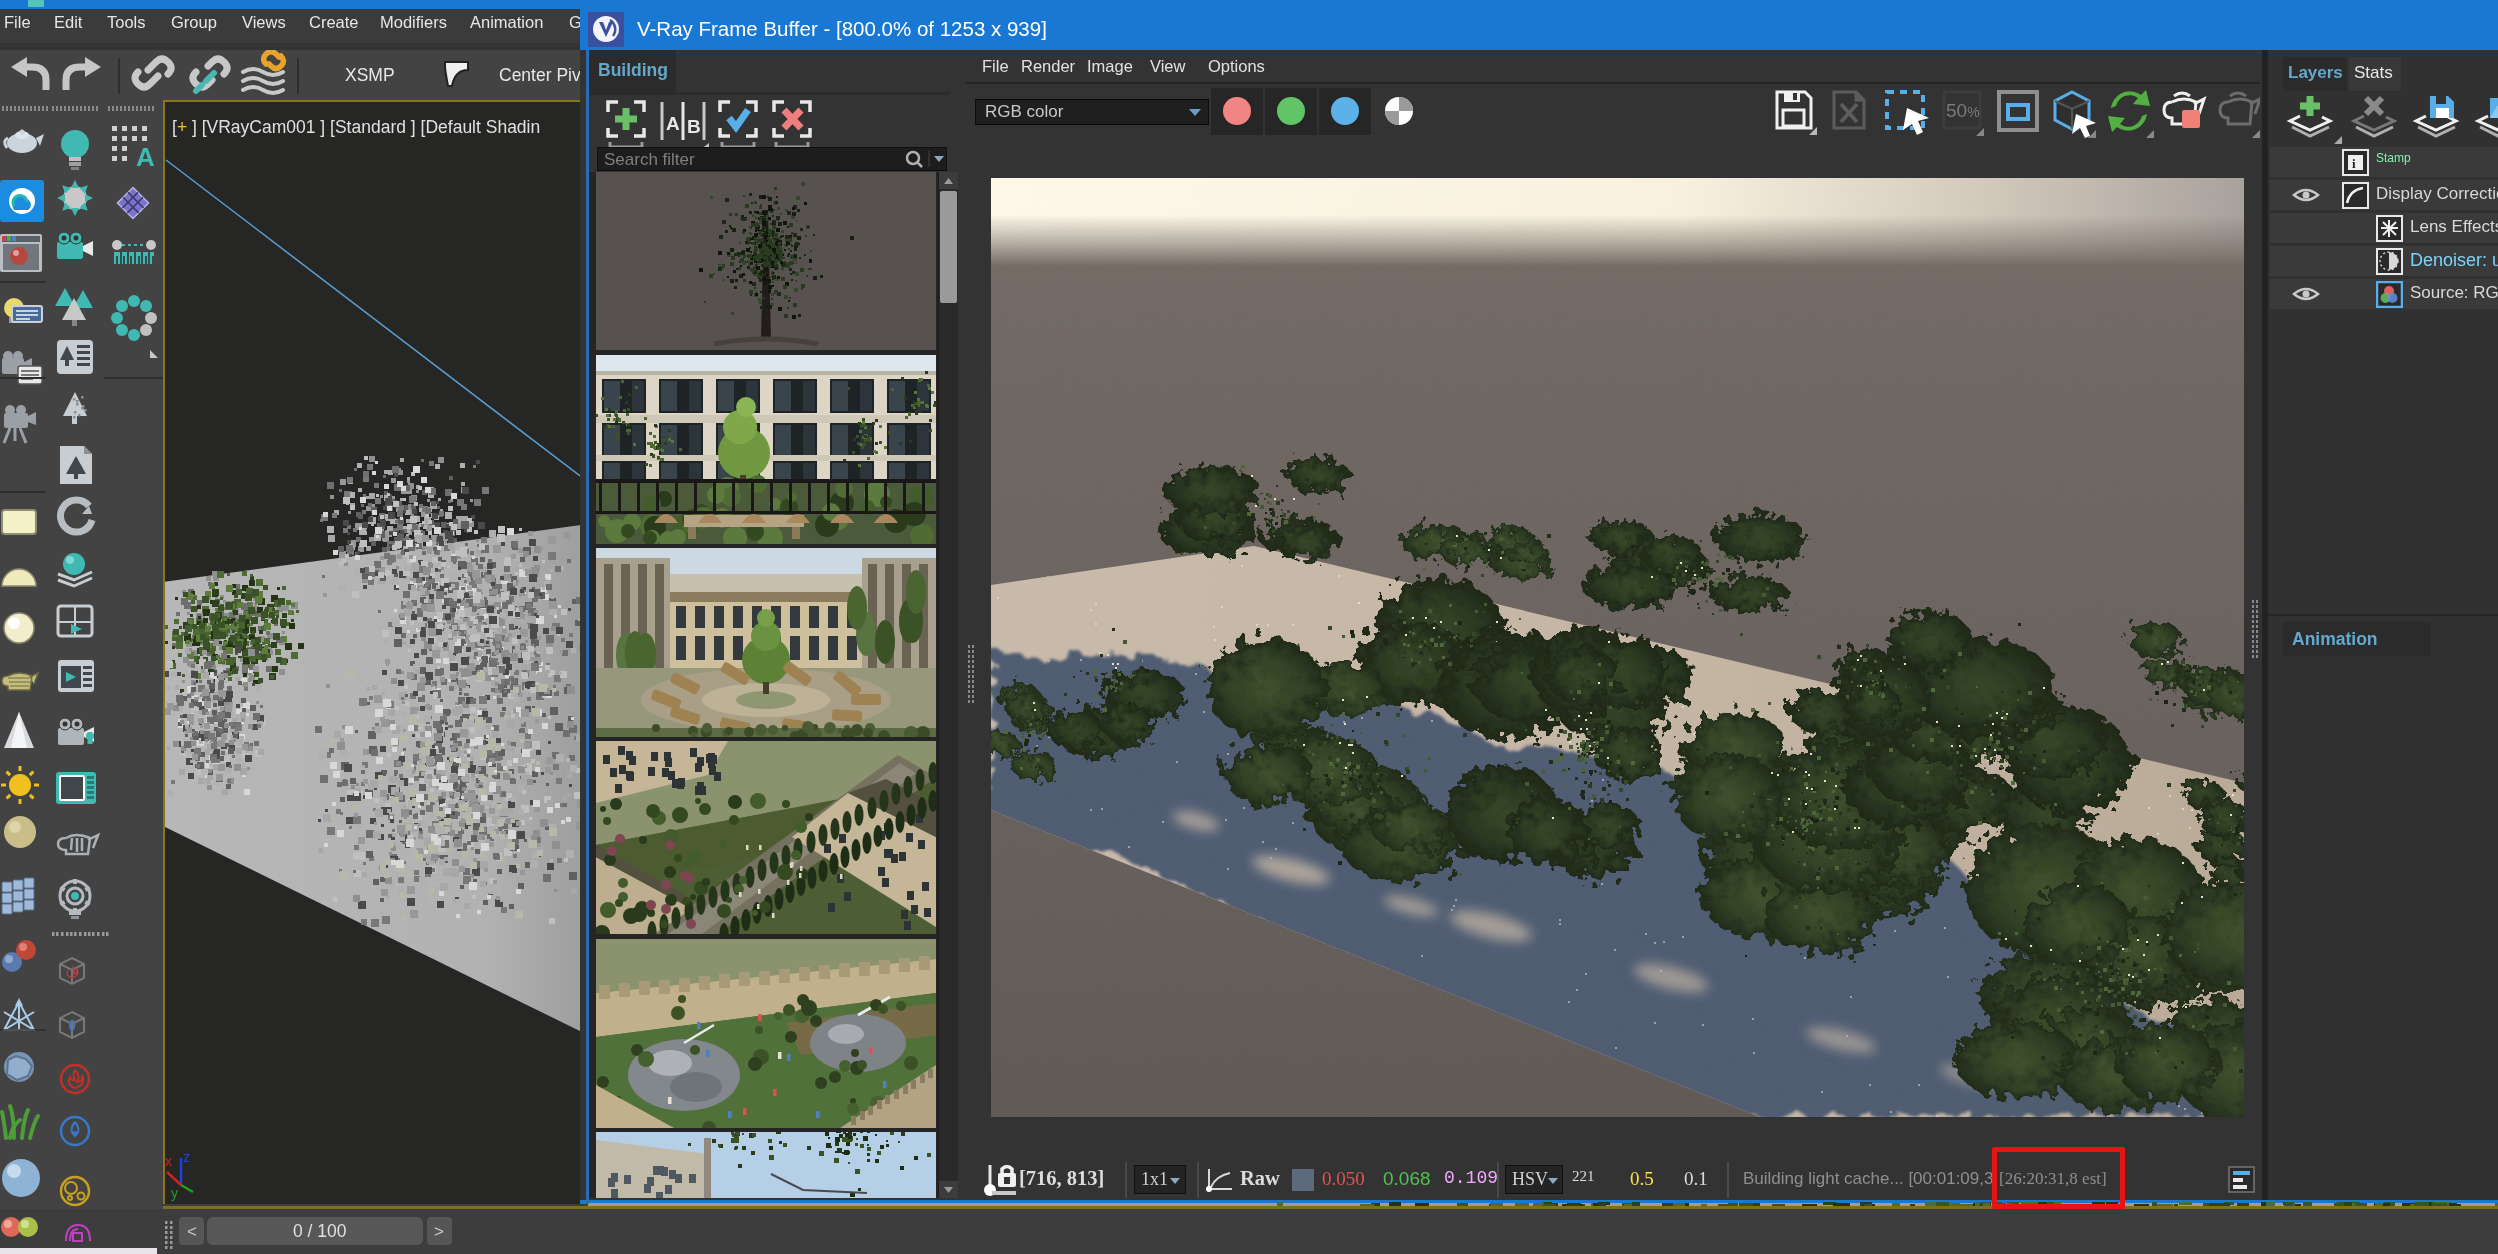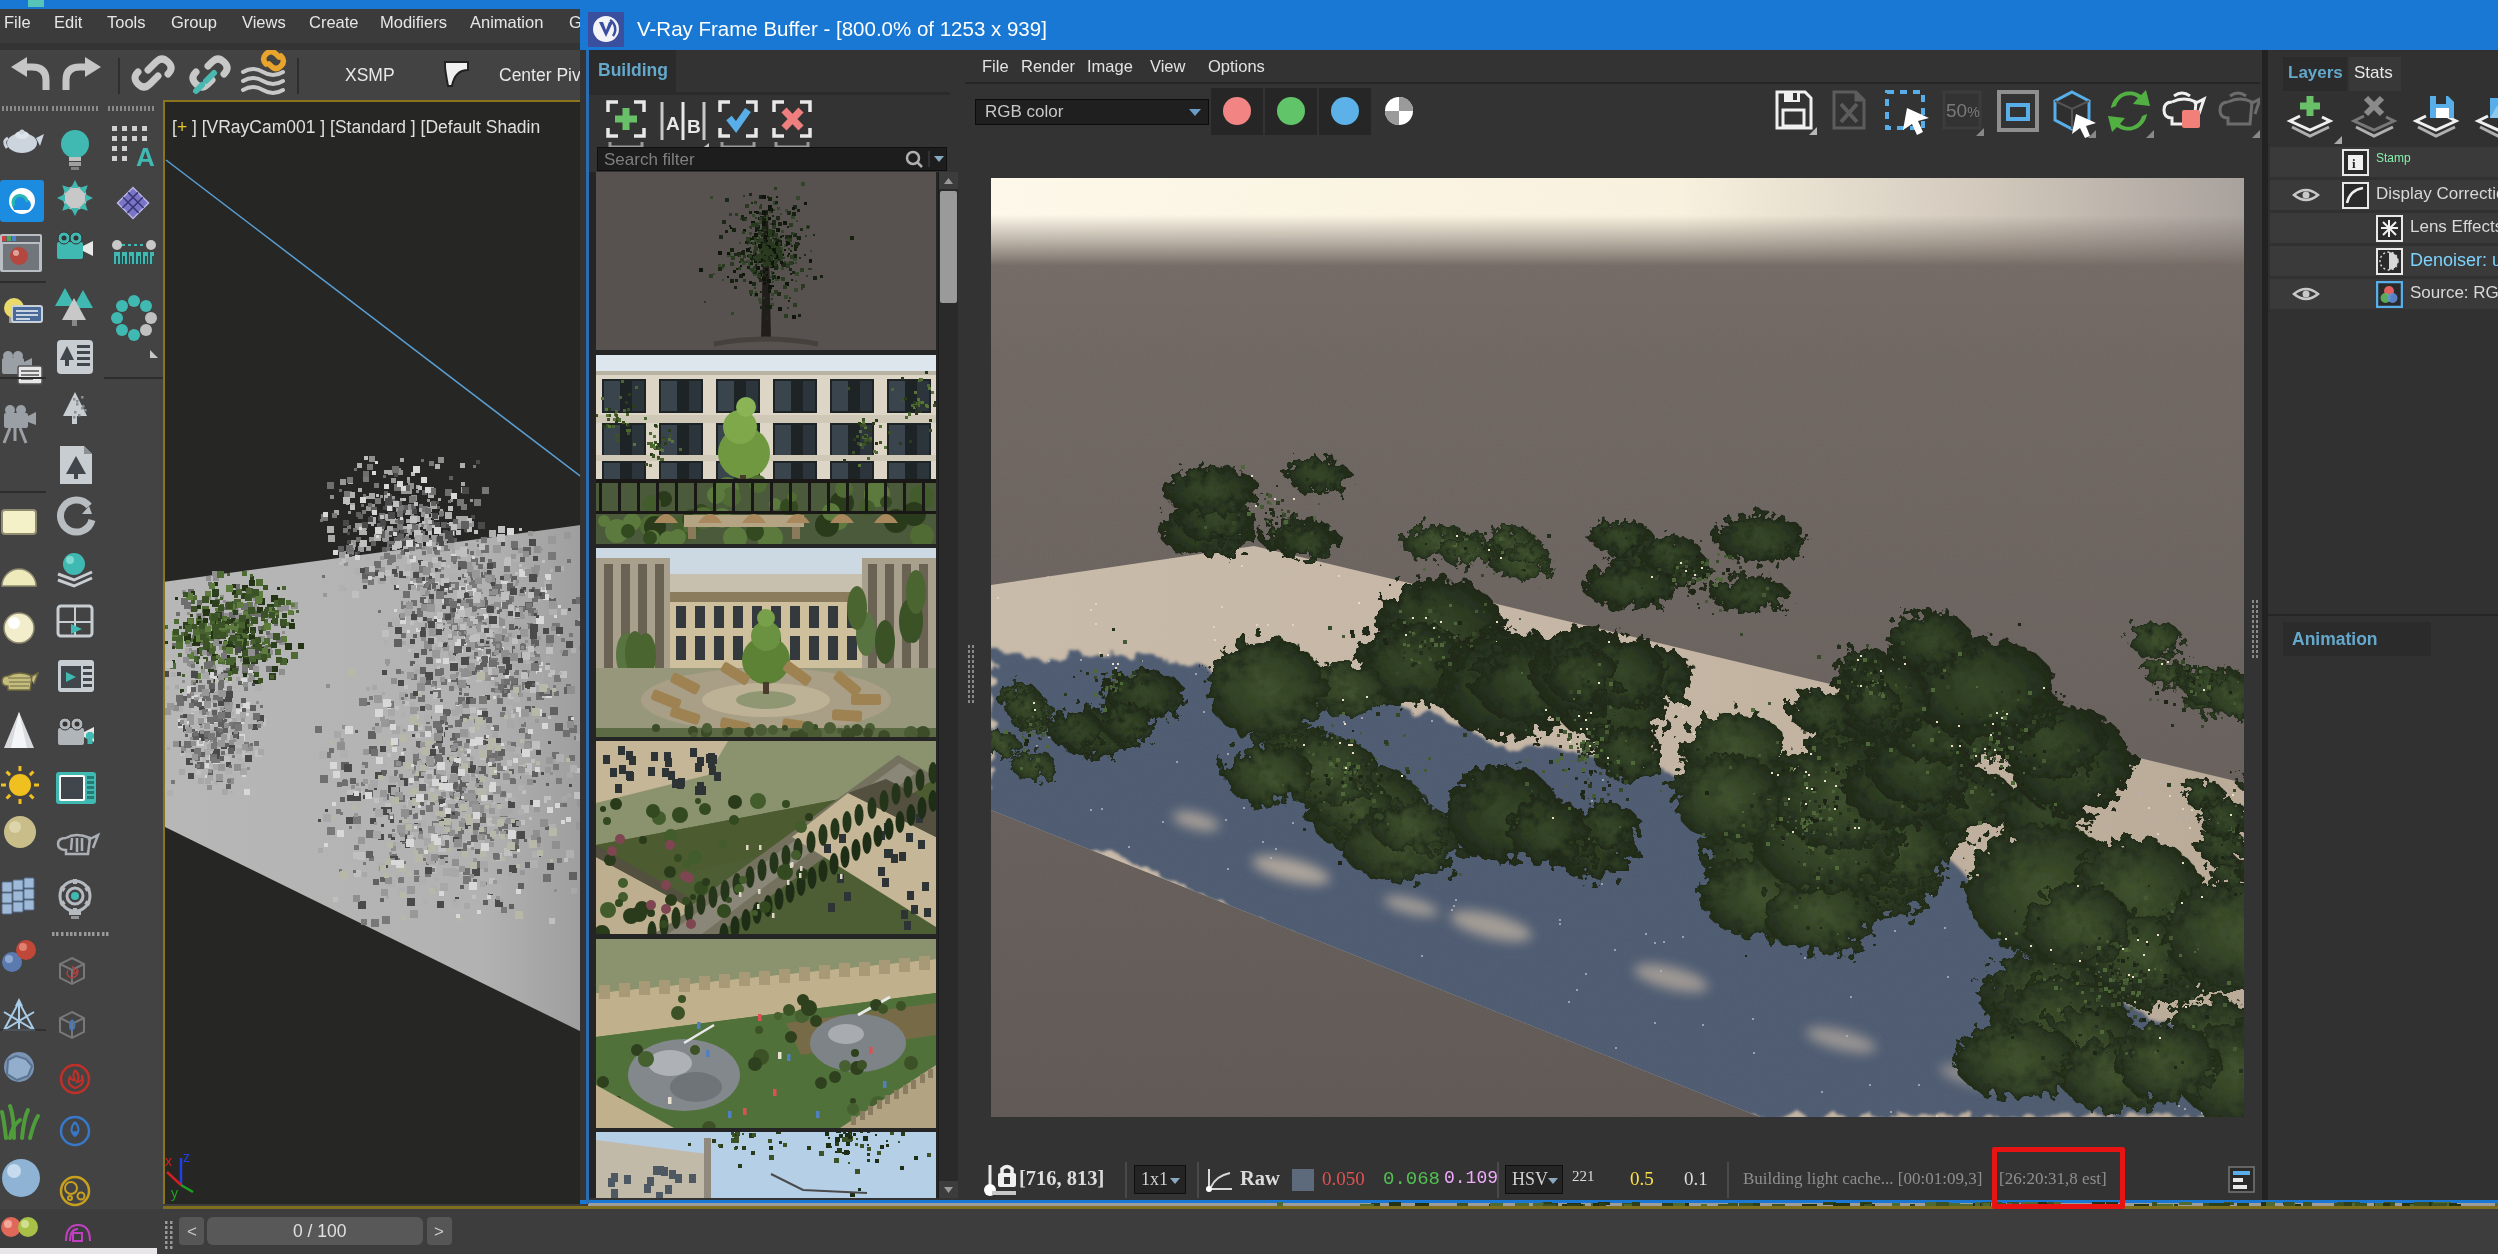--- a/index.html
+++ b/index.html
@@ -2022,33 +2022,33 @@
 <div class="abs" style="left:1197px;top:1162px;width:2px;height:36px;background:#4a4a4a"></div>
 <svg class="abs" style="left:1206px;top:1167px" width="28" height="26">
     <line x1="3" y1="2" x2="3" y2="22" stroke="#d8d8d8" stroke-width="2"></line>
     <line x1="1" y1="22" x2="26" y2="22" stroke="#d8d8d8" stroke-width="2"></line>
     <path d="M5 20 Q10 9 24 6" stroke="#d8d8d8" stroke-width="2" fill="none"></path>
     <circle cx="3" cy="22" r="3" fill="#fff"></circle>
   </svg>
 <div class="abs txt" style="left:1240px;top:1167px;font-size:20.5px;font-weight:bold;color:#dcdcdc;font-family:'Liberation Serif',serif">Raw</div>
 <div class="abs" style="left:1291px;top:1168px;width:24px;height:24px;background:#5c6a7c;border:1px solid #333"></div>
 <div class="abs txt" style="left:1322px;top:1168px;font-size:19px;color:#e05252;font-family:'Liberation Serif',serif">0.050</div>
-<div class="abs txt" style="left:1383px;top:1168px;font-size:19px;color:#52c052;font-family:Liberation Mono, monospace">0.068</div>
+<div class="abs txt" style="left:1383px;top:1168px;font-size:19px;color:#52c052;font-family:Liberation Sans, sans-serif">0.068</div>
 <div class="abs txt" style="left:1444px;top:1168px;font-size:18px;color:#f0abfc;font-family:Liberation Mono, monospace">0.109</div>
 <div class="abs" style="left:1497px;top:1162px;width:2px;height:36px;background:#4a4a4a"></div>
 <div class="abs" style="left:1505px;top:1165px;width:58px;height:29px;background:#242424;border:1px solid #0f0f0f"></div>
 <div class="abs txt" style="left:1512px;top:1169px;font-size:18px;color:#d0d0d0;font-family:'Liberation Serif',serif">HSV</div>
 <svg class="abs" style="left:1547px;top:1177px" width="12" height="8">
     <path d="M1 1 L6 7 L11 1 Z" fill="#8aa8c0"></path>
   </svg>
 <div class="abs txt" style="left:1572px;top:1168px;font-size:15px;color:#dcdcdc;font-family:'Liberation Serif',serif">221</div>
 <div class="abs txt" style="left:1630px;top:1168px;font-size:19px;color:#fde047;font-family:'Liberation Serif',serif">0.5</div>
 <div class="abs txt" style="left:1684px;top:1168px;font-size:19px;color:#dcdcdc;font-family:'Liberation Serif',serif">0.1</div>
 <div class="abs" style="left:1727px;top:1162px;width:2px;height:36px;background:#4a4a4a"></div>
-<div class="abs txt" style="left:1743px;top:1169px;font-size:17px;color:#8f8f8f;font-family:Liberation Serif, serif">Building light cache... [00:01:09,3]</div>
+<div class="abs txt" style="left:1743px;top:1169px;font-size:17px;color:#8f8f8f;font-family:Liberation Sans, sans-serif">Building light cache... [00:01:09,3]</div>
 <div class="abs txt" style="left:1999px;top:1169px;font-size:17px;color:#8f8f8f;font-family:'Liberation Serif',serif">[26:20:31,8 est]</div>
 <svg class="abs" style="left:2228px;top:1166px" width="27" height="27">
     <rect x="1" y="1" width="25" height="25" fill="#2a2a2a" stroke="#777" stroke-width="1.5"></rect>
     <rect x="5" y="5" width="17" height="4" fill="#57aee8"></rect>
     <rect x="5" y="12" width="10" height="4" fill="#e8e8e8"></rect>
     <rect x="5" y="19" width="14" height="4" fill="#e8e8e8"></rect>
   </svg>
 <div class="abs" style="left:580px;top:1200px;width:1918px;height:4px;background:#1878d3"></div>
 <div class="abs" style="left:588px;top:1203px;width:1910px;height:4px;background:#9c9c9c"></div>
 <svg class="abs" style="left:1240px;top:1202px" width="1258" height="6" viewBox="0 0 1258 6">

